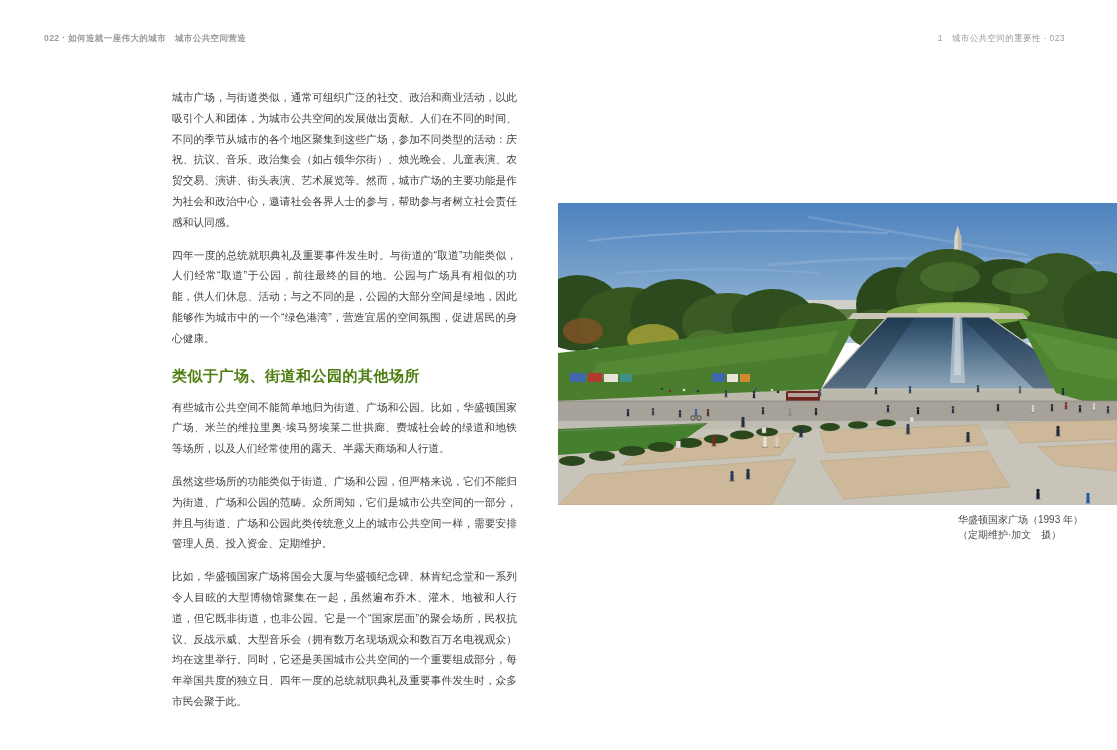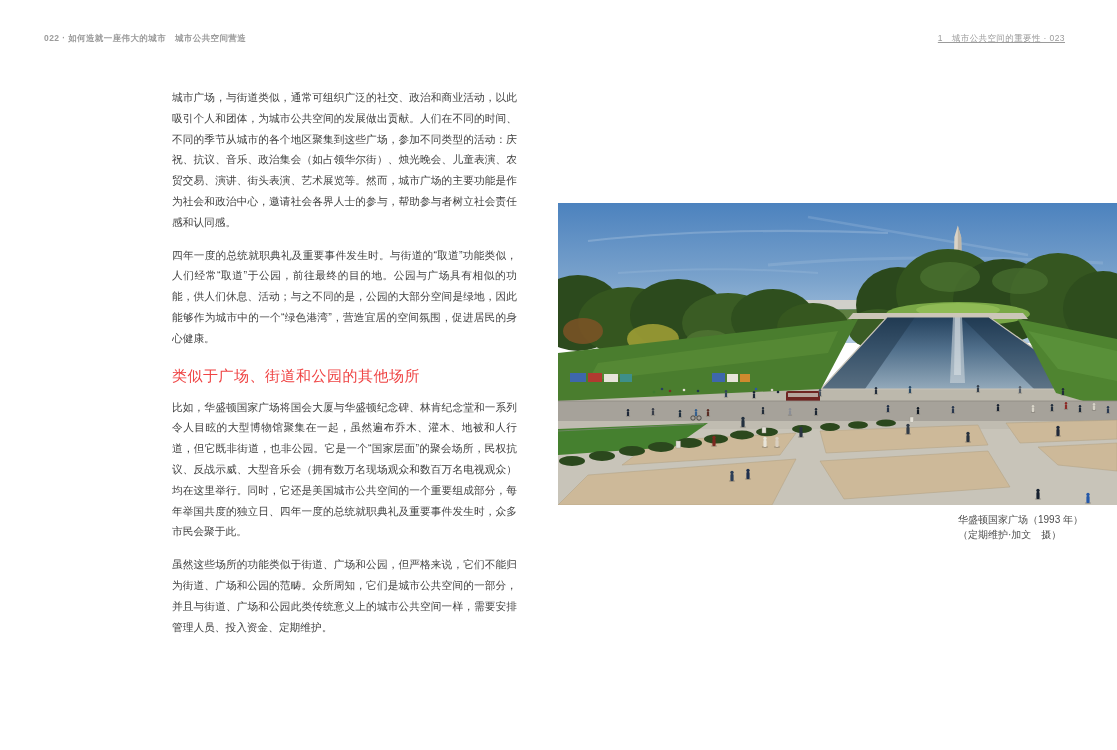--- a/index.html
+++ b/index.html
@@ -6,31 +6,31 @@
   body{
     width:1117px;height:750px;position:relative;background:#ffffff;
     font-family:"Liberation Sans","DejaVu Sans",sans-serif;
     overflow:hidden;
   }
   .running-head{
     position:absolute;top:33px;font-size:8.5px;color:#9b9b9b;
     letter-spacing:0.4px;white-space:nowrap;
   }
   .running-head.left{left:44px;font-weight:bold;}
-  .running-head.right{right:52px;text-align:right;text-decoration:underline;}
+  .running-head.right{right:52px;text-align:right;}
   .text-col{
     position:absolute;left:172px;top:87px;width:345px;
   }
   .text-col p{
     margin:0 0 12px 0;font-size:10.7px;line-height:20.8px;color:#3f3f3f;
     text-align:justify;text-justify:inter-ideograph;
   }
   .text-col h2{
-    margin:16px 0 10px 0;font-size:15px;line-height:22px;font-weight:normal;
-    color:#ef4444;letter-spacing:0.5px;
+    margin:16px 0 10px 0;font-size:15px;line-height:22px;font-weight:bold;
+    color:#4d7c0f;letter-spacing:0.5px;
   }
   .photo-wrap{
     position:absolute;left:558px;top:203px;width:559px;height:302px;
   }
   .photo-wrap svg{display:block;}
   .caption{
     position:absolute;left:958px;top:512px;font-size:10px;line-height:15px;
     color:#4c4c4c;white-space:nowrap;
   }
 </style>
@@ -42,22 +42,23 @@
 
 <div class="text-col">
   <div>
 
   <p>城市广场，与街道类似，通常可组织广泛的社交、政治和商业活动，以此吸引个人和团体，为城市公共空间的发展做出贡献。人们在不同的时间、不同的季节从城市的各个地区聚集到这些广场，参加不同类型的活动：庆祝、抗议、音乐、政治集会（如占领华尔街）、烛光晚会、儿童表演、农贸交易、演讲、街头表演、艺术展览等。然而，城市广场的主要功能是作为社会和政治中心，邀请社会各界人士的参与，帮助参与者树立社会责任感和认同感。</p>
       <p>四年一度的总统就职典礼及重要事件发生时。与街道的“取道”功能类似，人们经常“取道”于公园，前往最终的目的地。公园与广场具有相似的功能，供人们休息、活动；与之不同的是，公园的大部分空间是绿地，因此能够作为城市中的一个“绿色港湾”，营造宜居的空间氛围，促进居民的身心健康。</p>
     </div>
   <h2>类似于广场、街道和公园的其他场所</h2>
   <div>
 
+  <p>有些城市公共空间不能简单地归为街道、广场和公园。比如，华盛顿国家广场、米兰的维拉里奥·埃马努埃莱二世拱廊、费城社会岭的绿道和地铁等场所，以及人们经常使用的露天、半露天商场和人行道。</p>
+      <p>虽然这些场所的功能类似于街道、广场和公园，但严格来说，它们不能归为街道、广场和公园的范畴。众所周知，它们是城市公共空间的一部分，并且与街道、广场和公园此类传统意义上的城市公共空间一样，需要安排管理人员、投入资金、定期维护。</p>
       <p>比如，华盛顿国家广场将国会大厦与华盛顿纪念碑、林肯纪念堂和一系列令人目眩的大型博物馆聚集在一起，虽然遍布乔木、灌木、地被和人行道，但它既非街道，也非公园。它是一个“国家层面”的聚会场所，民权抗议、反战示威、大型音乐会（拥有数万名现场观众和数百万名电视观众）均在这里举行。同时，它还是美国城市公共空间的一个重要组成部分，每年举国共度的独立日、四年一度的总统就职典礼及重要事件发生时，众多市民会聚于此。</p>
-      <p>虽然这些场所的功能类似于街道、广场和公园，但严格来说，它们不能归为街道、广场和公园的范畴。众所周知，它们是城市公共空间的一部分，并且与街道、广场和公园此类传统意义上的城市公共空间一样，需要安排管理人员、投入资金、定期维护。</p>
     </div>
 </div>
 
 <div class="photo-wrap">
 <svg width="559" height="302" viewBox="0 0 559 302">
   <defs>
     <linearGradient id="sky" x1="0" y1="0" x2="0" y2="1">
       <stop offset="0" stop-color="#4c82be"></stop>
       <stop offset="0.55" stop-color="#7ba3cc"></stop>
       <stop offset="1" stop-color="#b3cbe2"></stop>

